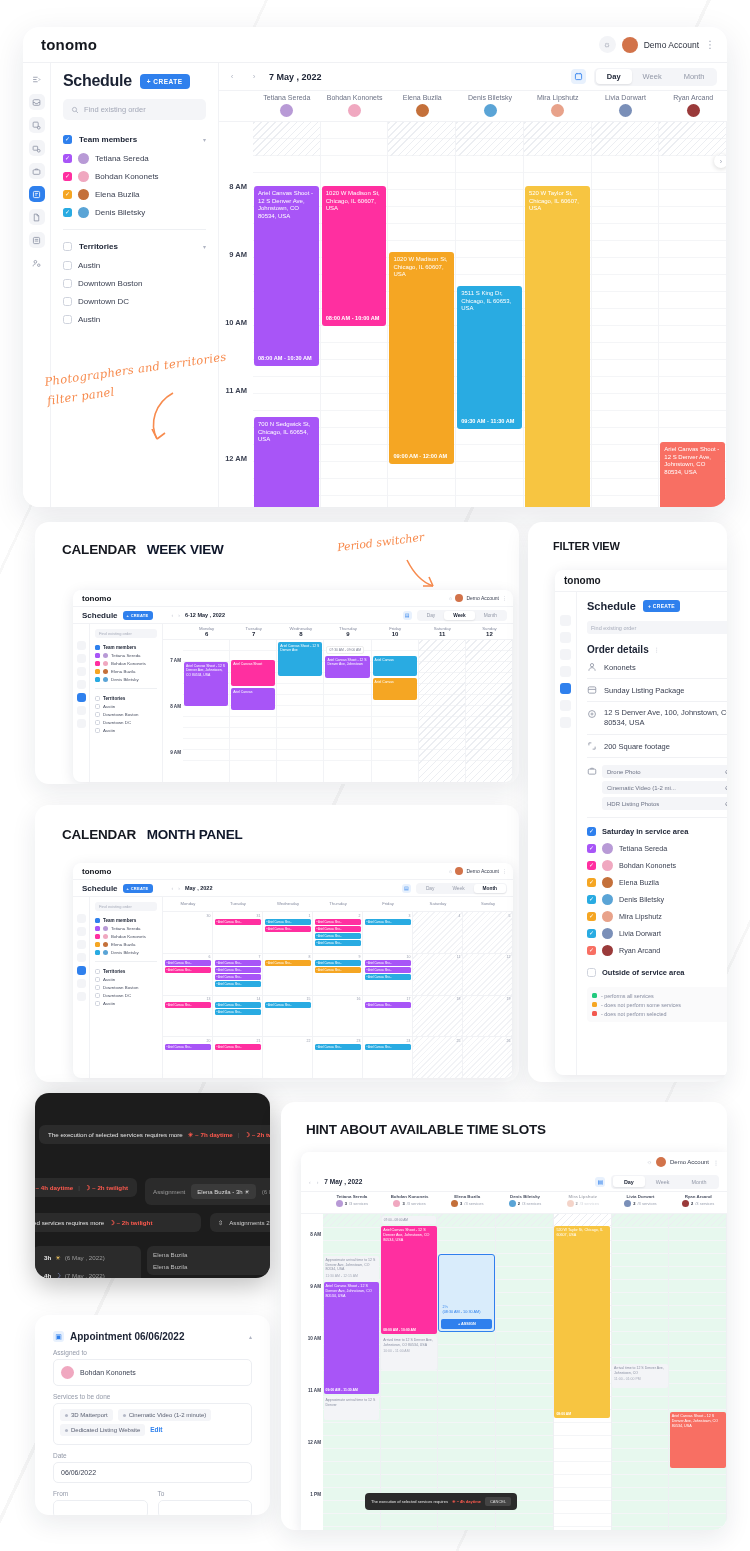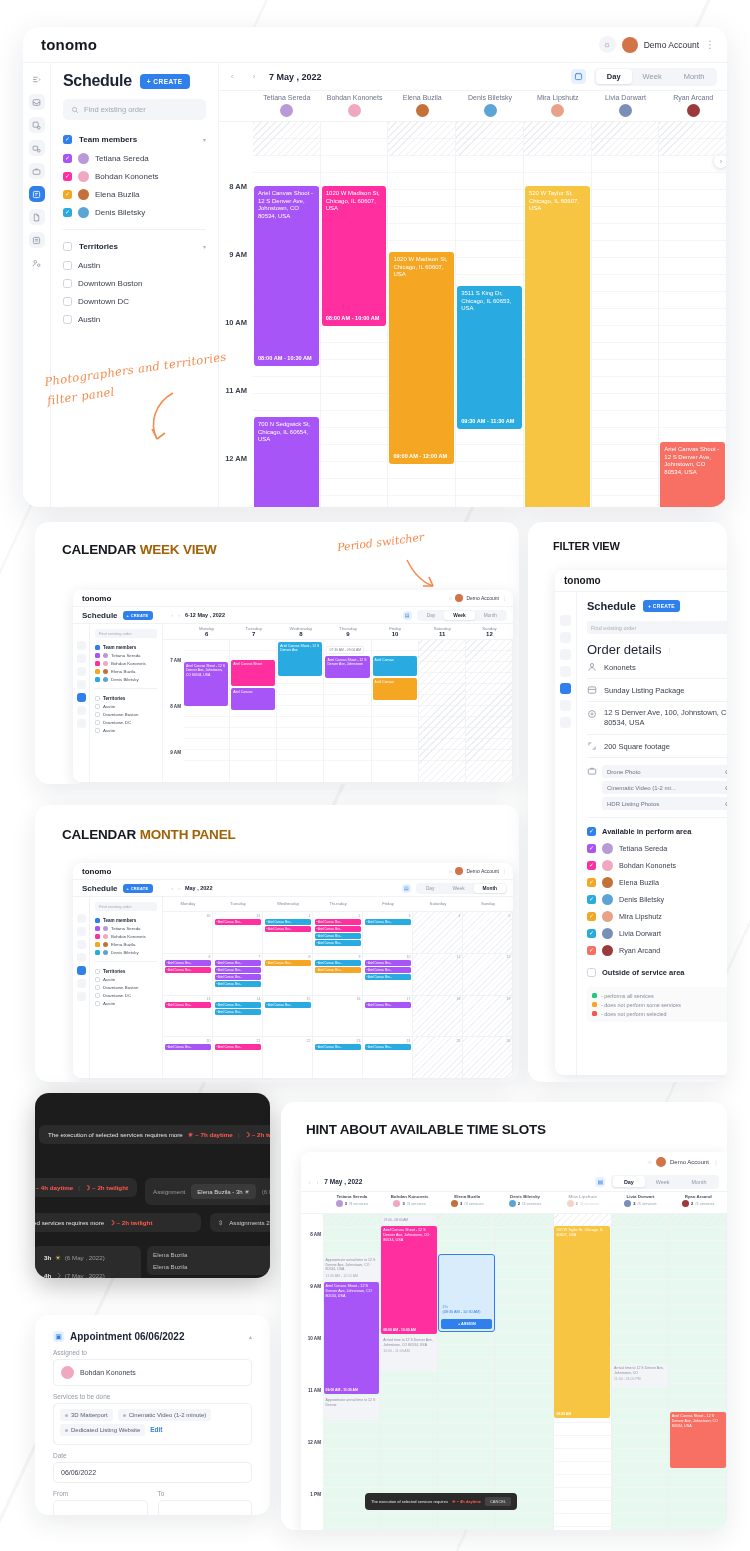--- a/index.html
+++ b/index.html
@@ -141,21 +141,21 @@
     background:#fff;box-shadow:0 1px 5px rgba(0,0,0,.16);display:flex;
     align-items:center;justify-content:center;font-size:7px;color:#9aa0b0;
   }
 
   
   .card{
     position:absolute;background:#fff;border-radius:14px;
     box-shadow:0 8px 26px rgba(22,30,60,.09);overflow:hidden;
   }
   .sect-h{ font-size:13.5px;font-weight:700;letter-spacing:-.2px;color:#15181f; }
-  .sect-h .blue{ color:#a16207; }
+  .sect-h .blue{ color:#0f172a;margin-left:7px; }
 
   .mini{ background:#fff;border-radius:8px;box-shadow:0 3px 14px rgba(22,30,60,.10);overflow:hidden; }
   .mini-bar{ height:17px;display:flex;align-items:center;justify-content:space-between;
              padding:0 6px 0 9px;border-bottom:1px solid #f1f2f5; }
   .mini-logo{ font-size:8px;font-weight:700;color:#15181f; }
   .mini-acct{ display:flex;align-items:center;gap:3px; }
   .av-10{ width:8px;height:8px; }
   .mini-acct span{ font-size:5px;color:#3b4152; }
   .mini-sub{ height:17px;display:flex;align-items:center;gap:5px;padding:0 6px 0 9px;
              border-bottom:1px solid #f1f2f5; }
@@ -1140,21 +1140,21 @@
         </div>
         <div style="flex:1;padding:8px 10px 0 10px;min-width:0">
           <div style="display:flex;align-items:center;gap:7px;margin-bottom:9px">
             <div style="font-size:11px;font-weight:700">Schedule</div>
             <div class="mini-create" style="font-size:5px;padding:3px 5px">+ CREATE</div>
           </div>
           <div class="mini-search" style="height:13px;font-size:5.5px;margin-bottom:8px">
             <span>Find existing order</span>
           </div>
           <div style="display:flex;align-items:center;gap:5px;height:14px">
-            <span style="font-size:13px;font-weight:400">Order details</span>
+            <span style="font-size:10px;font-weight:700">Order details</span>
             <span style="font-size:6px;color:#b0b5c3">⋮</span>
             <span style="flex:1"></span>
 
           </div>
           <div class="fp-row">
             <svg class="fp-ico" viewBox="0 0 16 16" fill="none" stroke="currentColor" stroke-width="1.4">
                 <circle cx="8" cy="5" r="2.6"></circle>
                 <path d="M3 14c0-3 2.4-5 5-5s5 2 5 5"></path>
               </svg>
             <span>Kononets</span>
@@ -1195,21 +1195,21 @@
                 </div>
               <div class="chip">
                   <span>HDR Listing Photos</span>
                   <span>⊘</span>
                 </div>
             </div>
           </div>
 
           <div style="display:flex;align-items:center;gap:6px;height:18px;margin-top:4px">
             <span class="ck on"></span>
-            <span style="font-size:7.5px;font-weight:700;flex:1">Available in perform area</span>
+            <span style="font-size:7.5px;font-weight:700;flex:1">Saturday in service area</span>
 
           </div>
           <div id="fpMembers">
               <div style="display: flex; align-items: center; gap: 6px; height: 17px;">
                 <span class="ck on" style="background:#a855f7"></span>
                 <span class="av" style="width:11px;height:11px;background:#b89ad6"></span>
                 <span style="font-size:7.2px;color:#3b4152;flex:1">Tetiana Sereda</span>
               </div>
               <div style="display: flex; align-items: center; gap: 6px; height: 17px;">
                 <span class="ck on" style="background:#ff2fa0"></span>

